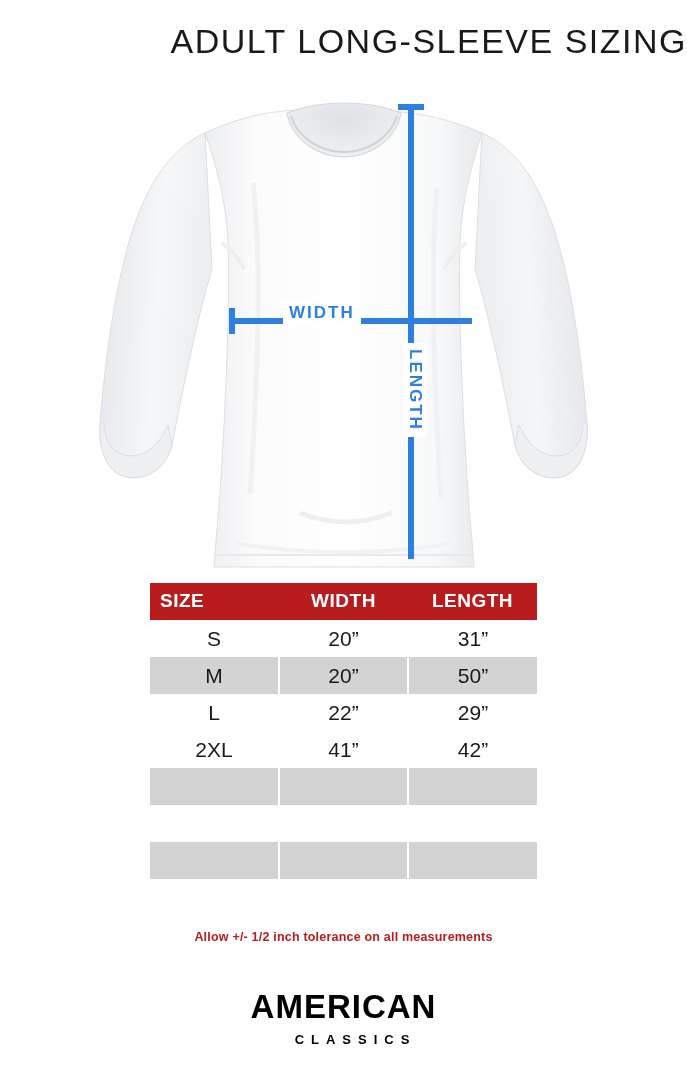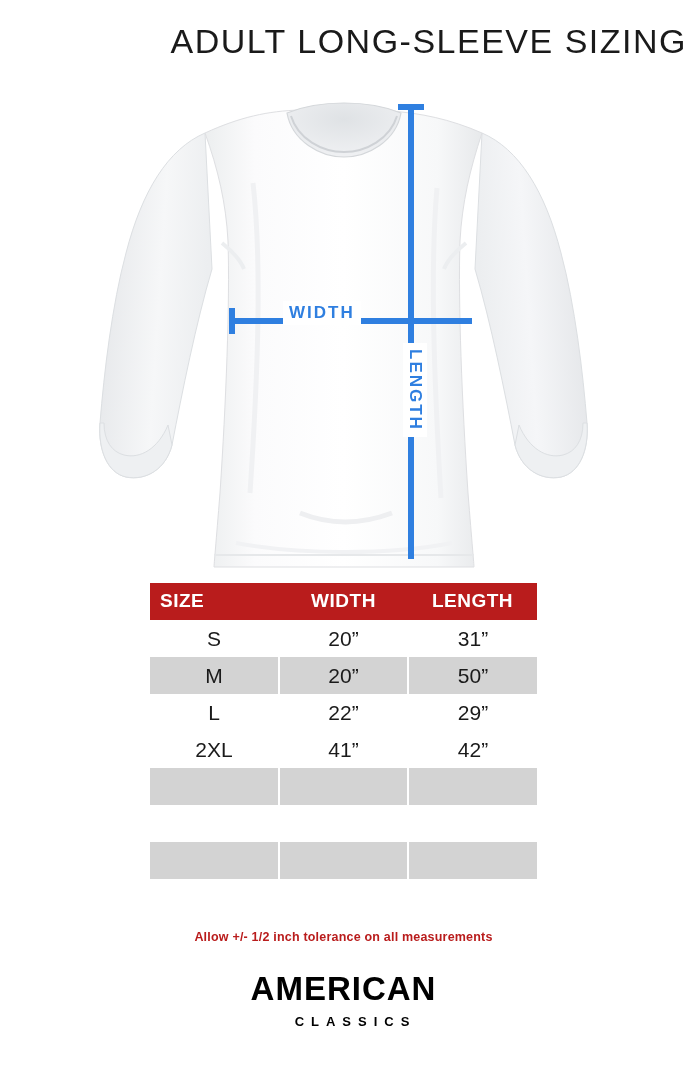--- a/index.html
+++ b/index.html
@@ -110,21 +110,21 @@
     color: #b91c1c;
     font-size: 12.5px;
     font-weight: bold;
     margin-top: 14px;
     letter-spacing: 0.2px;
   }
 
   
   .brand {
     text-align: center;
-    margin-top: 26px;
+    margin-top: 44px;
   }
   .brand-main {
     font-size: 33px;
     letter-spacing: 1px;
     font-weight: bold;
     color: #000000;
   }
   .brand-sub {
     font-size: 13px;
     letter-spacing: 7px;

